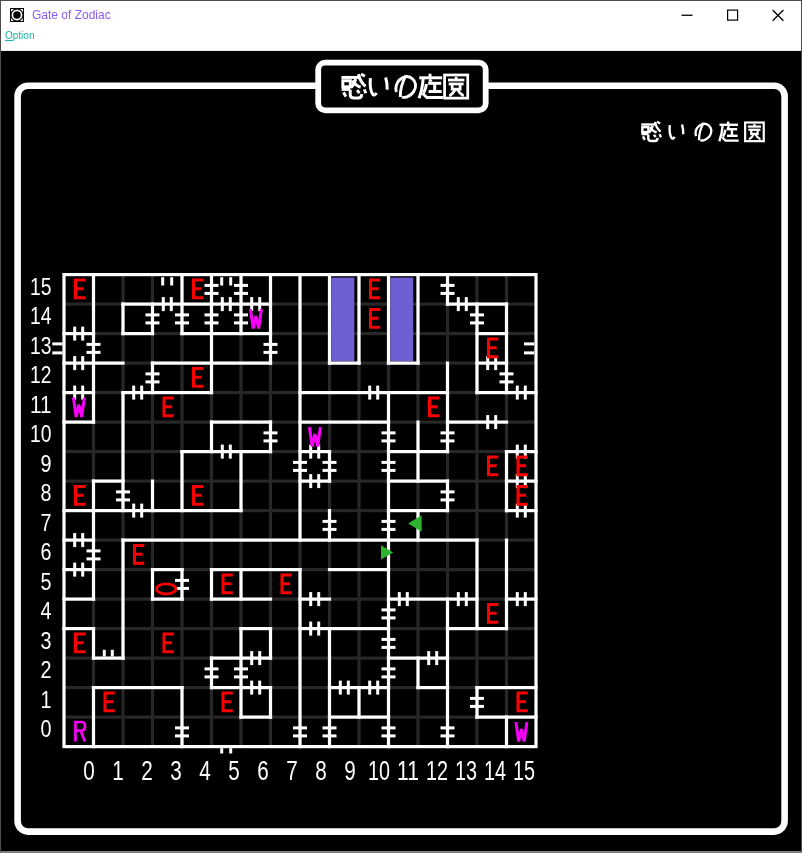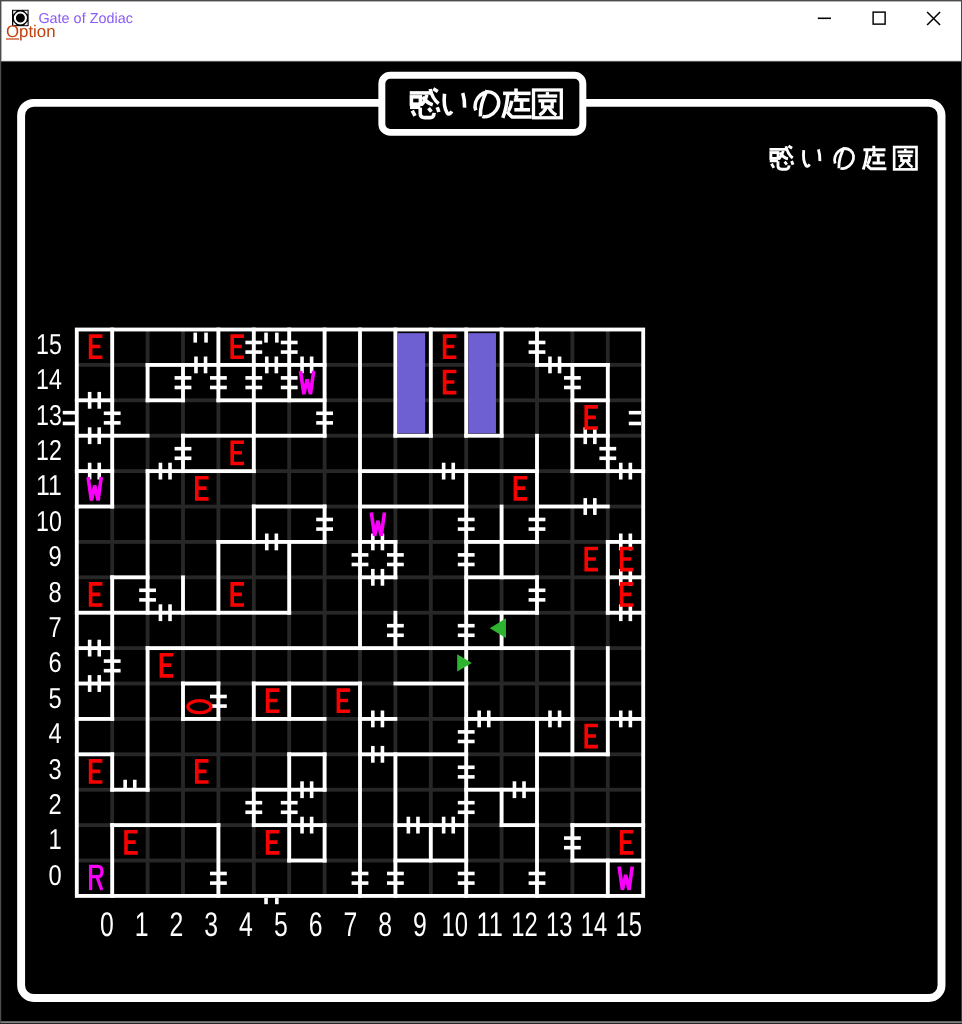--- a/index.html
+++ b/index.html
@@ -30,21 +30,21 @@
   </svg>
 
 <svg class="abs" style="left:710px;top:0;" width="46" height="30">
     <rect x="17.6" y="10.1" width="10" height="10" fill="none" stroke="#000" stroke-width="1.2"></rect>
   </svg>
 
 <svg class="abs" style="left:756px;top:0;" width="46" height="30">
     <path d="M16.6,10 L27.4,20.8 M27.4,10 L16.6,20.8" stroke="#000" stroke-width="1.3" fill="none"></path>
   </svg>
 
-<div class="abs" style="left:5px;top:18px;font-size:14px;color:#c2410c;"><span style="text-decoration:underline;">O</span>ption</div>
+<div class="abs" style="left:5px;top:30px;font-size:10px;color:#14b8a6;"><span style="text-decoration:underline;">O</span>ption</div>
 
 <svg class="abs" style="left:0;top:0;" width="802" height="853" viewBox="0 0 802 853">
 <defs>
 <g id="cjkWAKU" fill="none" stroke="#ffffff" stroke-width="2.55">
   <path d="M0.8,3.2 H16.2"></path>
   <path d="M15.4,0.4 C16.2,4.2 18.2,8.4 21.4,10.8"></path>
   <path d="M17.6,0.2 L20.8,2.2"></path>
   <rect x="2" y="6" width="6.4" height="5.2"></rect>
   <path d="M13,4.6 C12.2,7.6 10.8,10.2 9,11.8"></path>
   <path d="M10,6 C11.8,8.6 14.4,10.8 17.2,11.6"></path>

